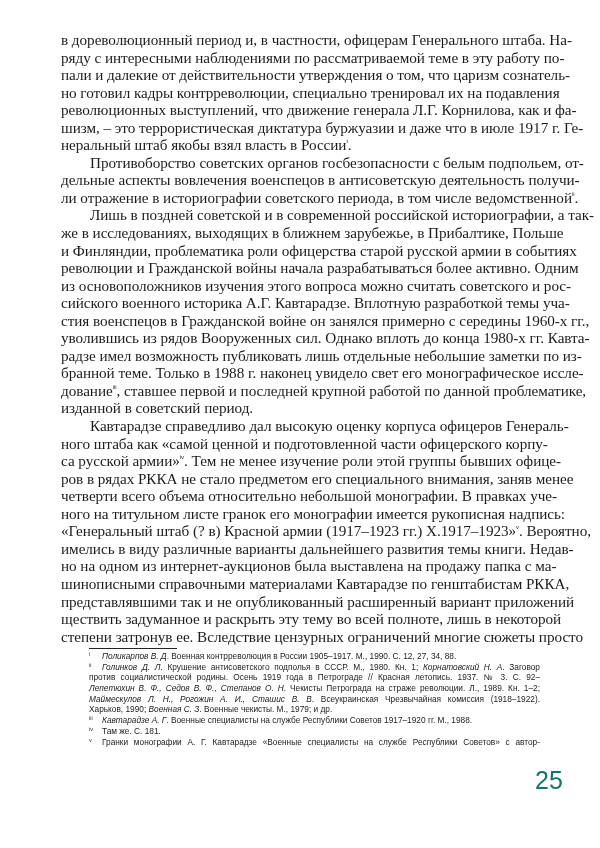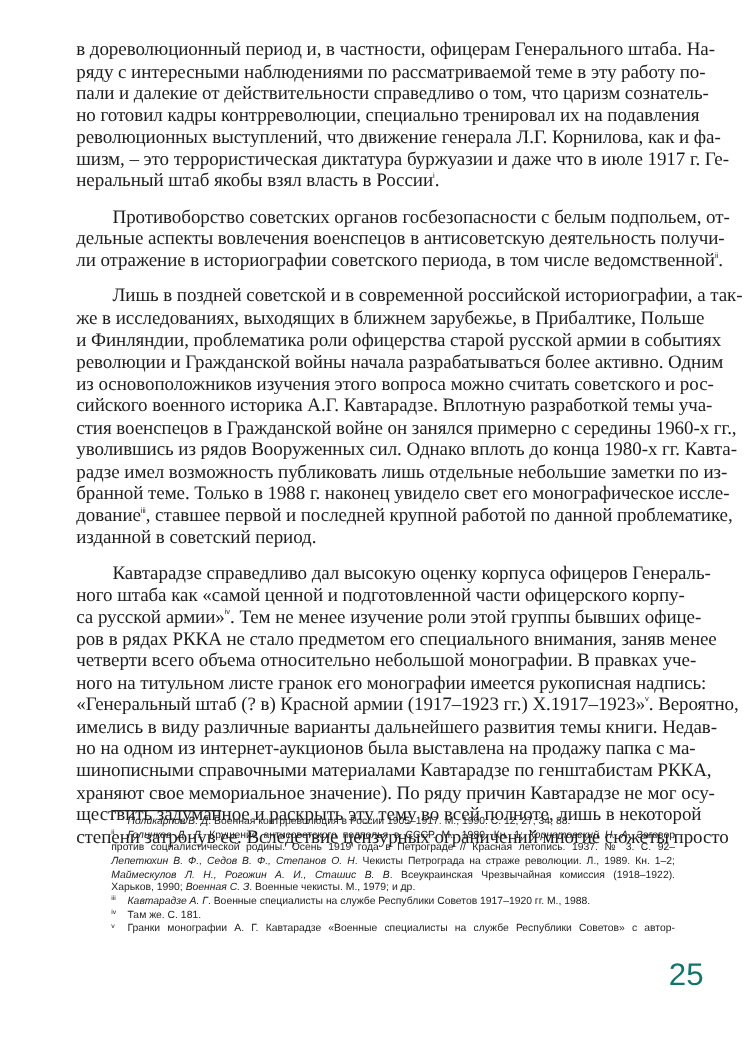--- a/index.html
+++ b/index.html
@@ -12,21 +12,21 @@
     position: absolute; left: 61px; top: 31px; width: 476px;
     font-family: "DejaVu Serif", "Liberation Serif", serif;
     font-size: 12.6px; line-height: 17.55px; color: #1c1c1c;
   }
   .line {
     display: block; white-space: nowrap; text-align: justify; text-align-last: justify;
     height: 17.55px; overflow: visible;
     font-family: "Liberation Serif", serif; font-size: 15.2px; letter-spacing: -0.05px;
   }
   .line.last { text-align-last: left; }
-  .line.indent { padding-left: 29px; margin-top: 11px; }
+  .line.indent { padding-left: 29px; }
   sup.fn { font-size: 6px; vertical-align: 7px; line-height: 0; font-family: "Liberation Sans", sans-serif; }
   .rule {
     position: absolute; left: 89px; top: 648px; width: 88px; height: 0; border-top: 1px solid #222;
   }
   .footnotes {
     position: absolute; left: 89px; top: 651px; width: 451px;
     font-family: "Liberation Sans", sans-serif; font-size: 8.3px; line-height: 10.7px; color: #222;
   }
   .fline { display: block; white-space: nowrap; height: 10.7px; text-align: justify; text-align-last: justify; }
   .fline.last { text-align-last: left; }
@@ -42,21 +42,21 @@
   }
 </style>
 </head>
 <body>
 
 <div class="page">
 
   <div class="body-text" id="body-text">
       <span class="line"><span>в дореволюционный период и, в частности, офицерам Генерального штаба. На-</span></span>
       <span class="line"><span>ряду с интересными наблюдениями по рассматриваемой теме в эту работу по-</span></span>
-      <span class="line"><span>пали и далекие от действительности справедливо о том, что царизм сознатель-</span></span>
+      <span class="line"><span>пали и далекие от действительности утверждения о том, что царизм сознатель-</span></span>
       <span class="line"><span>но готовил кадры контрреволюции, специально тренировал их на подавления</span></span>
       <span class="line"><span>революционных выступлений, что движение генерала Л.Г. Корнилова, как и фа-</span></span>
       <span class="line"><span>шизм, – это террористическая диктатура буржуазии и даже что в июле 1917 г. Ге-</span></span>
       <span class="line last"><span>неральный штаб якобы взял власть в России</span><sup class="fn">i</sup>.</span>
       <span class="line indent"><span>Противоборство советских органов госбезопасности с белым подпольем, от-</span></span>
       <span class="line"><span>дельные аспекты вовлечения военспецов в антисоветскую деятельность получи-</span></span>
       <span class="line last"><span>ли отражение в историографии советского периода, в том числе ведомственной</span><sup class="fn">ii</sup>.</span>
       <span class="line indent"><span>Лишь в поздней советской и в современной российской историографии, а так-</span></span>
       <span class="line"><span>же в исследованиях, выходящих в ближнем зарубежье, в Прибалтике, Польше</span></span>
       <span class="line"><span>и Финляндии, проблематика роли офицерства старой русской армии в событиях</span></span>
@@ -72,21 +72,21 @@
       <span class="line indent"><span>Кавтарадзе справедливо дал высокую оценку корпуса офицеров Генераль-</span></span>
       <span class="line"><span>ного штаба как «самой ценной и подготовленной части офицерского корпу-</span></span>
       <span class="line"><span>са русской армии»</span><sup class="fn">iv</sup><span>. Тем не менее изучение роли этой группы бывших офице-</span></span>
       <span class="line"><span>ров в рядах РККА не стало предметом его специального внимания, заняв менее</span></span>
       <span class="line"><span>четверти всего объема относительно небольшой монографии. В правках уче-</span></span>
       <span class="line"><span>ного на титульном листе гранок его монографии имеется рукописная надпись:</span></span>
       <span class="line"><span>«Генеральный штаб (? в) Красной армии (1917–1923 гг.) Х.1917–1923»</span><sup class="fn">v</sup><span>. Вероятно,</span></span>
       <span class="line"><span>имелись в виду различные варианты дальнейшего развития темы книги. Недав-</span></span>
       <span class="line"><span>но на одном из интернет-аукционов была выставлена на продажу папка с ма-</span></span>
       <span class="line"><span>шинописными справочными материалами Кавтарадзе по генштабистам РККА,</span></span>
-      <span class="line"><span>храняют свое мемориальное значение). По ряду причин Кавтарадзе не мог осу-</span></span>
+      <span class="line"><span>представлявшими так и не опубликованный расширенный вариант приложений</span></span>
       <span class="line"><span>ществить задуманное и раскрыть эту тему во всей полноте, лишь в некоторой</span></span>
       <span class="line last"><span>степени затронув ее. Вследствие цензурных ограничений многие сюжеты просто</span></span>
     </div>
 
   <div class="rule"></div>
 
   <div class="footnotes" id="footnotes">
       <span class="fline last"><span class="fnum">i</span><i>Поликарпов В. Д</i><span>. Военная контрреволюция в России 1905–1917. М., 1990. С. 12, 27, 34, 88.</span></span>
       <span class="fline"><span class="fnum">ii</span><i>Голинков Д. Л</i><span>. Крушение антисоветского подполья в СССР. М., 1980. Кн. 1; </span><i>Корнатовский Н. А</i><span>. Заговор</span></span>
       <span class="fline"><span>против социалистической родины. Осень 1919 года в Петрограде // Красная летопись. 1937. № 3. С. 92–</span></span>

